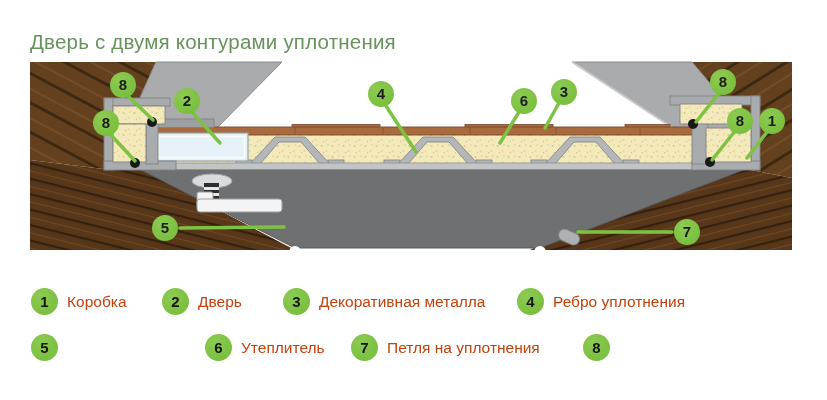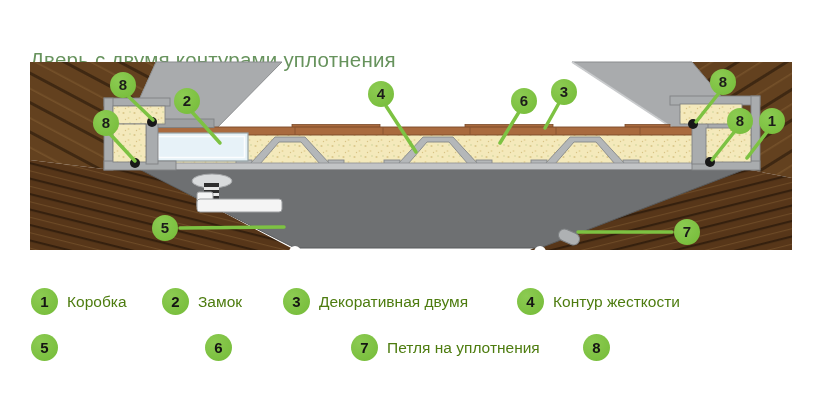--- a/index.html
+++ b/index.html
@@ -1,29 +1,29 @@
 <!DOCTYPE html>
 <html><head>
 <meta charset="utf-8">
 <style>
   html,body{margin:0;padding:0;background:#fff;}
   .stage{position:relative;width:827px;height:400px;background:#ffffff;overflow:hidden;
          font-family:"Liberation Sans",sans-serif;}
   .title{position:absolute;left:30px;top:30px;font-size:20.5px;letter-spacing:.2px;
-         color:#67935d;font-weight:400;margin-top:18px;}
+         color:#67935d;font-weight:400;}
   .diagram-svg{position:absolute;left:0;top:0;}
   .callout{position:absolute;width:26px;height:26px;border-radius:50%;
            background:radial-gradient(circle at 35% 30%, #8ccb52 0%, #7abf3e 75%);
            color:#1c1c1a;font-size:15px;font-weight:700;line-height:26px;text-align:center;
            z-index:3;}
   .legend-item{position:absolute;display:flex;align-items:center;gap:9px;z-index:2;}
   .legend-num{width:27px;height:27px;border-radius:50%;flex:0 0 27px;
               background:radial-gradient(circle at 35% 30%, #8ccb52 0%, #7abf3e 75%);
               color:#151513;font-size:15px;font-weight:700;line-height:27px;text-align:center;}
-  .legend-label{font-size:15.5px;color:#4d7c0f;white-space:nowrap;}
+  .legend-label{font-size:15.5px;color:#c2410c;white-space:nowrap;}
 </style>
 </head>
 <body>
 
 <div class="stage">
 
   <div class="title">Дверь с двумя контурами уплотнения</div>
 
   <svg class="diagram-svg" width="827" height="400" viewBox="0 0 827 400">
     <defs>
@@ -191,35 +191,36 @@
   <div class="callout" style="left:759px;top:108px;">1</div>
   <div class="callout" style="left:152px;top:215px;">5</div>
   <div class="callout" style="left:674px;top:219px;">7</div>
 
   <div class="legend-item" style="left:31px;top:288px;">
     <span class="legend-num">1</span>
     <span class="legend-label">Коробка</span>
   </div>
   <div class="legend-item" style="left:162px;top:288px;">
     <span class="legend-num">2</span>
-    <span class="legend-label">Замок</span>
+    <span class="legend-label">Дверь</span>
   </div>
   <div class="legend-item" style="left:283px;top:288px;">
     <span class="legend-num">3</span>
-    <span class="legend-label">Декоративная двумя</span>
+    <span class="legend-label">Декоративная металла</span>
   </div>
   <div class="legend-item" style="left:517px;top:288px;">
     <span class="legend-num">4</span>
-    <span class="legend-label">Контур жесткости</span>
+    <span class="legend-label">Ребро уплотнения</span>
   </div>
   <div class="legend-item" style="left:31px;top:334px;">
     <span class="legend-num">5</span>
   </div>
   <div class="legend-item" style="left:205px;top:334px;">
     <span class="legend-num">6</span>
+    <span class="legend-label">Утеплитель</span>
   </div>
   <div class="legend-item" style="left:351px;top:334px;">
     <span class="legend-num">7</span>
     <span class="legend-label">Петля на уплотнения</span>
   </div>
   <div class="legend-item" style="left:583px;top:334px;">
     <span class="legend-num">8</span>
   </div>
 
 </div>

